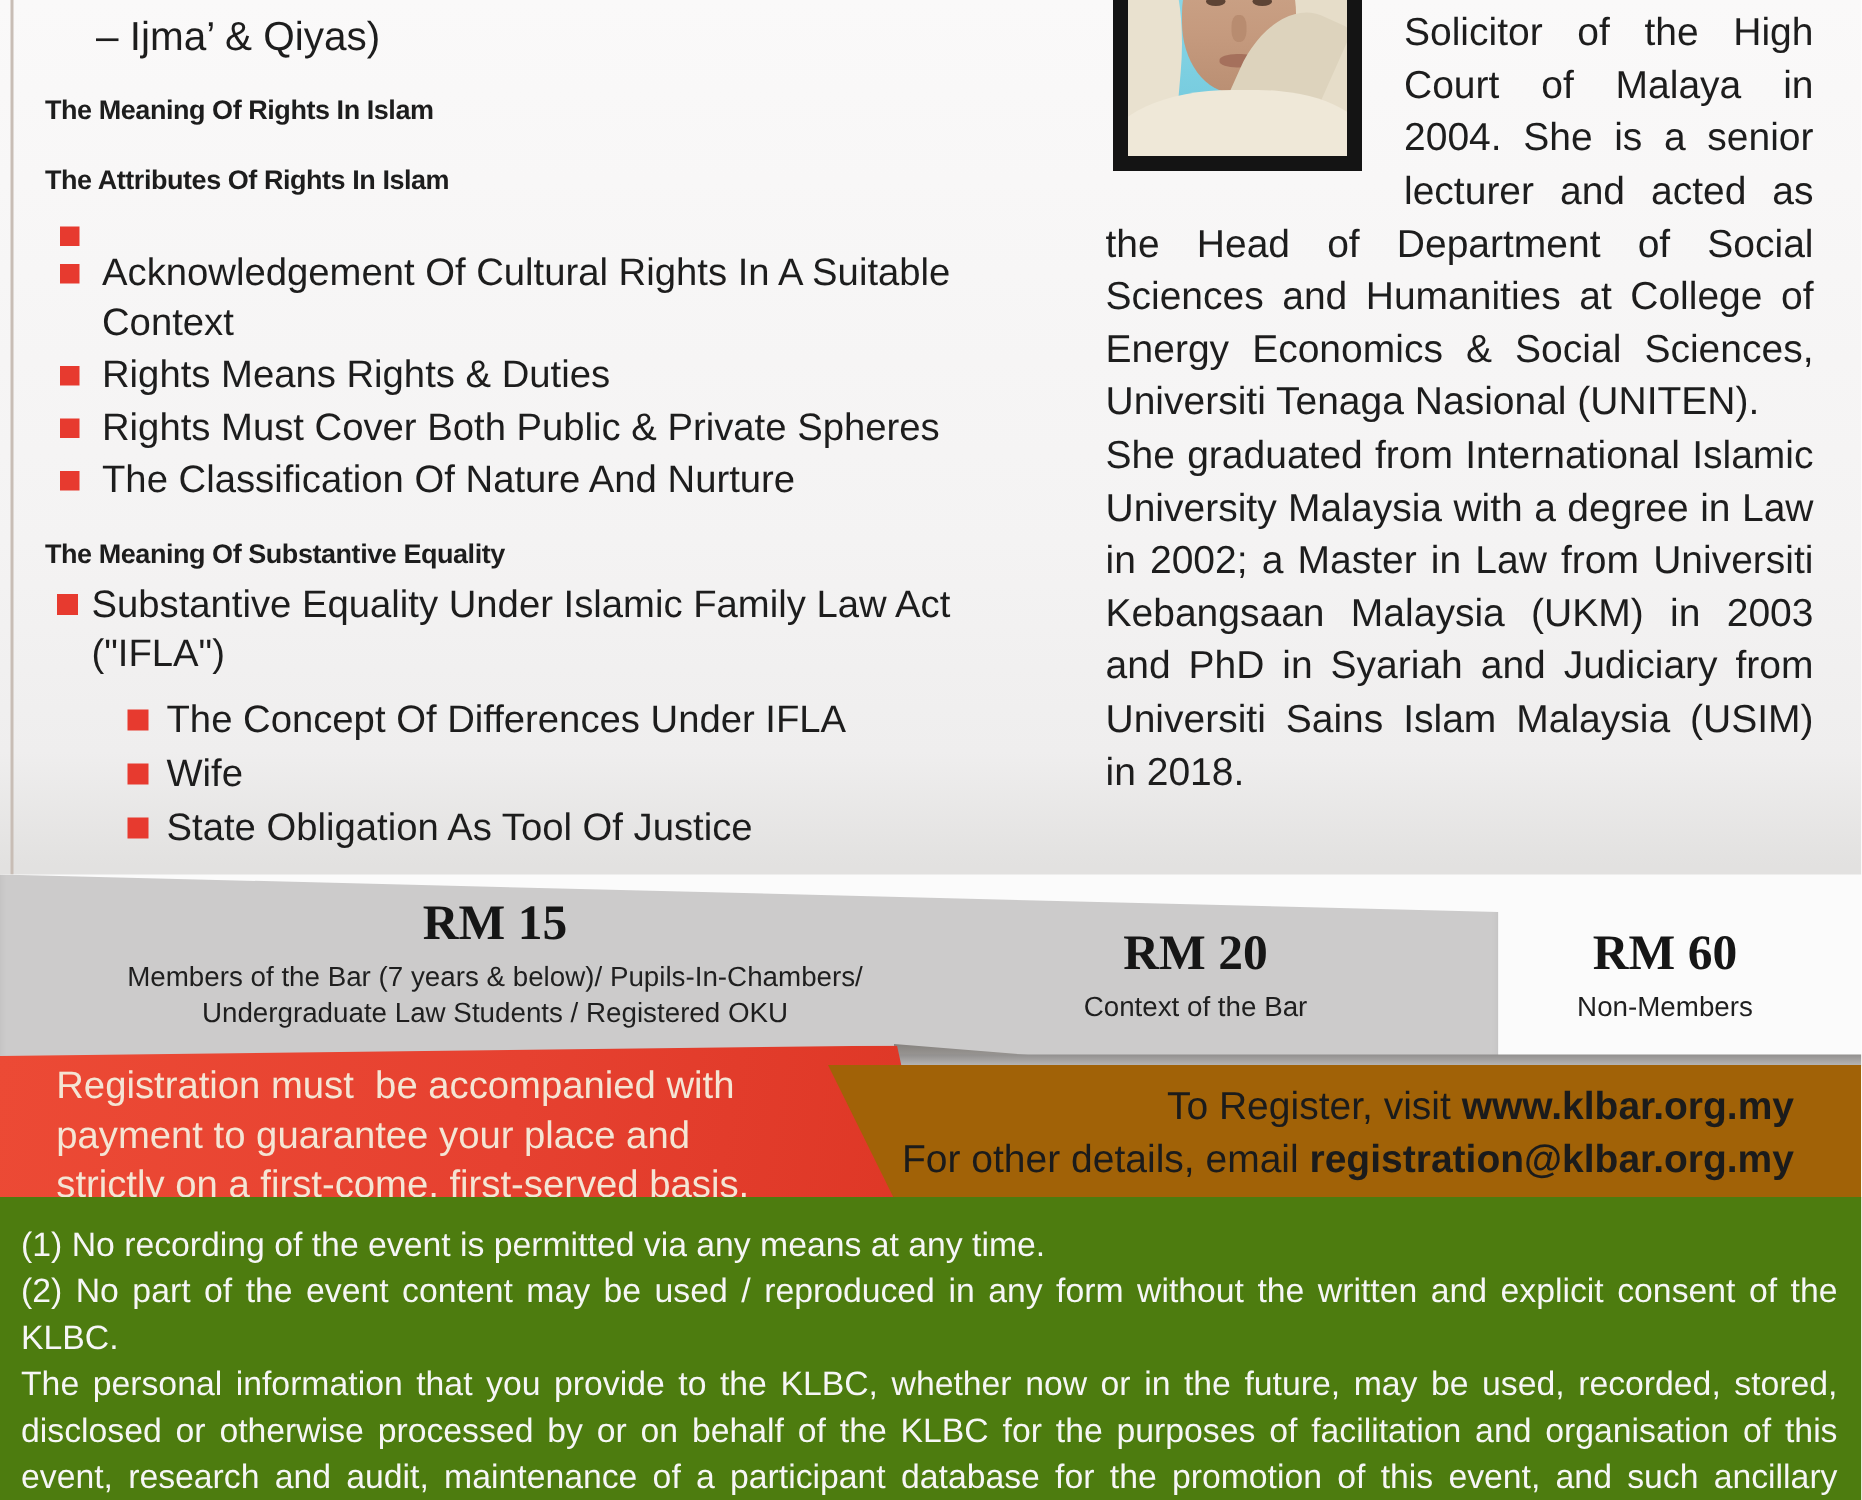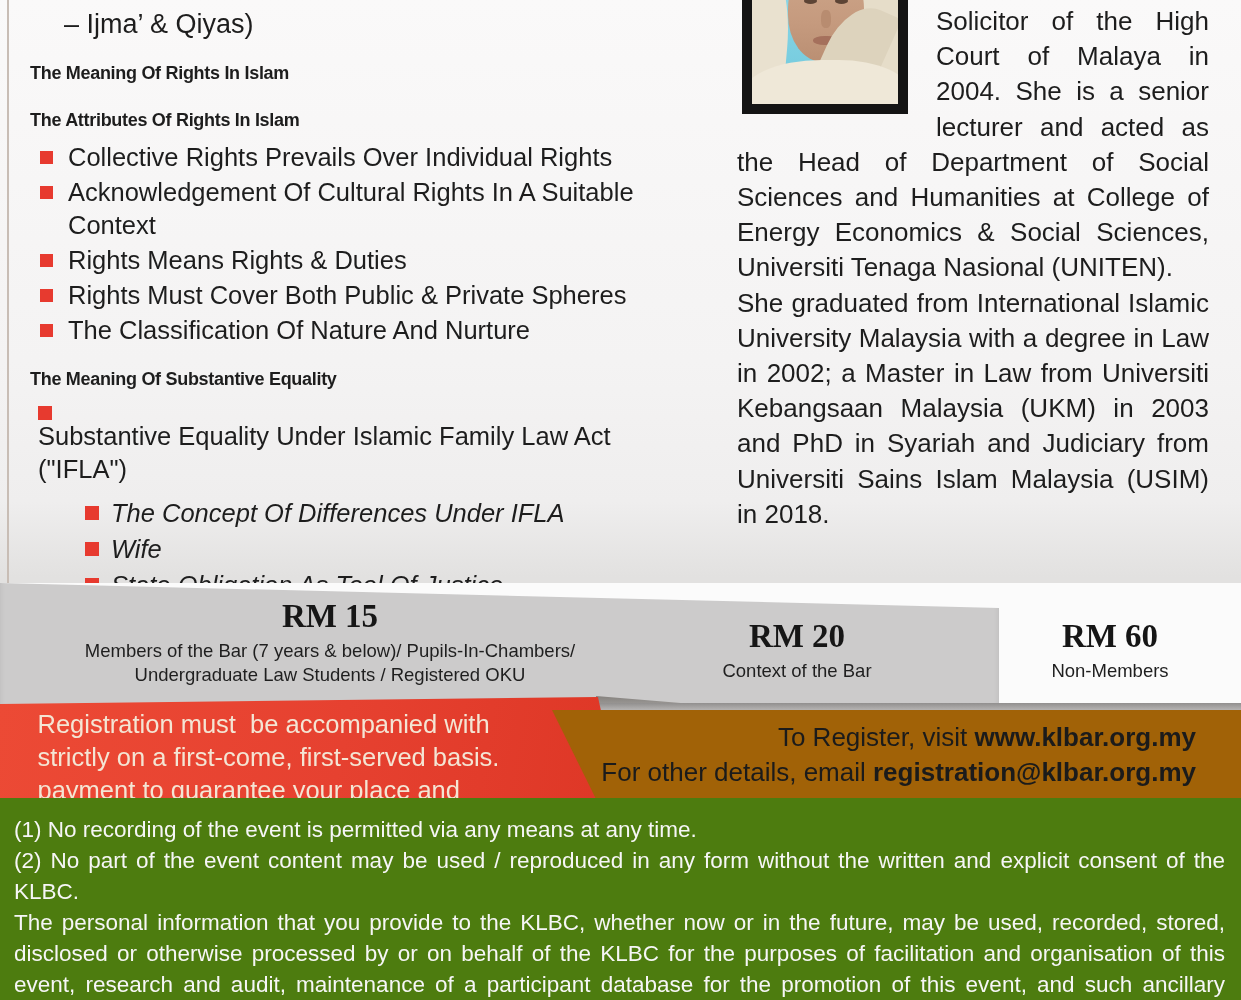--- a/index.html
+++ b/index.html
@@ -19,23 +19,23 @@
   .continuation{margin:7px 0 0 34px;font-size:27px;line-height:34px;}
   .head{font-size:18px;font-weight:700;letter-spacing:-0.3px;line-height:31px;margin:0;}
   .h1{margin-top:17px;}
   .h2{margin-top:16px;}
   .h3{margin-top:17px;}
 
   ul.blist{list-style:none;margin:5px 0 0 0;padding:0 0 0 10px;}
   ul.blist li{display:flex;margin-top:2px;font-size:25.5px;line-height:33px;}
   ul.blist .sq{flex:none;width:13px;height:13px;background:#e73a2f;margin:10px 15px 0 0;}
   ul.blist2{list-style:none;margin:2px 0 0 0;padding:0 0 0 8px;}
-  ul.blist2 li{display:flex;margin-top:2px;font-size:25.5px;line-height:33px;flex-direction:column;}
+  ul.blist2 li{display:flex;margin-top:2px;font-size:25.5px;line-height:33px;}
   ul.blist2 .sq{flex:none;width:14px;height:14px;background:#e73a2f;margin:9px 9px 0 0;}
-  ul.sublist{list-style:none;margin:11px 0 0 0;padding:0 0 0 55px;font-style:italic;}
+  ul.sublist{list-style:none;margin:11px 0 0 0;padding:0 0 0 55px;}
   ul.sublist li{display:flex;margin-top:3px;font-size:25.5px;line-height:33px;}
   ul.sublist .sq{flex:none;width:14px;height:14px;background:#e73a2f;margin:9px 12px 0 0;}
 
   
   .photo-frame{
     float:left;width:146px;height:140px;border:10px solid #141414;
     margin:-50px 28px 10px 5px;position:relative;overflow:hidden;background:#7fd2e4;
   }
   .photo-bg{position:absolute;inset:0;background:linear-gradient(180deg,#92dbEA 0%,#7ccfe1 60%,#6fc6da 100%);}
   .hijab-left{position:absolute;left:-20px;top:-12px;width:56px;height:170px;background:#e9e1cf;border-radius:0 70% 30% 0/0 55% 35% 0;transform:rotate(5deg);}
@@ -104,23 +104,20 @@
 
     <div class="left-col">
       <div class="continuation">– Ijma’ &amp; Qiyas)</div>
 
       <div class="head h1">The Meaning Of Rights In Islam</div>
       <div class="head h2">The Attributes Of Rights In Islam</div>
 
       <ul class="blist">
         <li>
           <span class="sq"></span>
-          <span>
-              <div>Collective Rights Prevails Over Individual Rights</div>
-            </span>
         </li>
         <li>
           <span class="sq"></span>
           <span>
               <div>Acknowledgement Of Cultural Rights In A Suitable</div>
               <div>Context</div>
             </span>
         </li>
         <li>
           <span class="sq"></span>
@@ -213,22 +210,22 @@
       <div class="tdesc">Non-Members</div>
     </div>
   </div>
 
   <div class="wedge-shadow"></div>
   <div class="band-edge"></div>
 
   <div class="notice">
     <div class="notice-text">
       <div>Registration must  be accompanied with</div>
+      <div>payment to guarantee your place and</div>
       <div>strictly on a first-come, first-served basis.</div>
-      <div>payment to guarantee your place and</div>
     </div>
   </div>
 
   <div class="register">
     <div class="reg-text">
       <div><span>To Register, visit </span><b>www.klbar.org.my</b></div>
       <div><span>For other details, email </span><b>registration@klbar.org.my</b></div>
     </div>
   </div>
 

